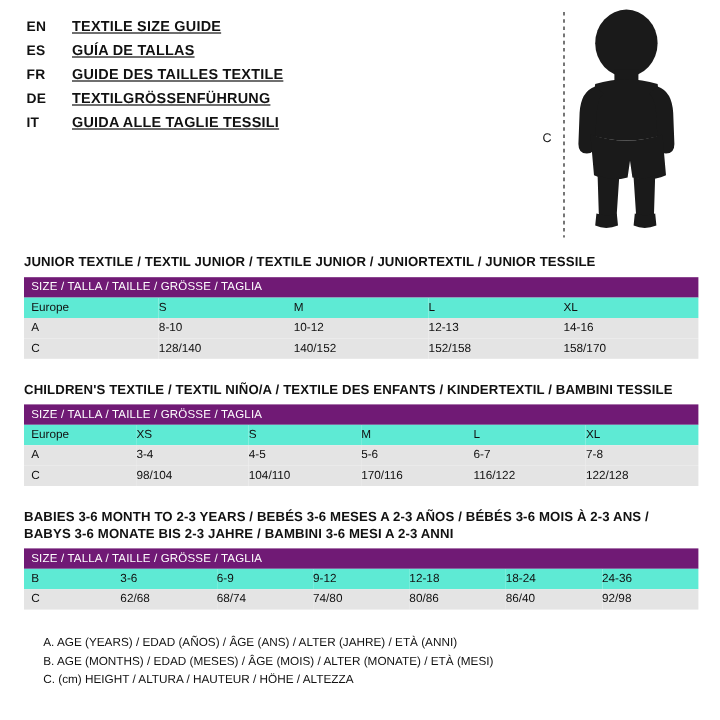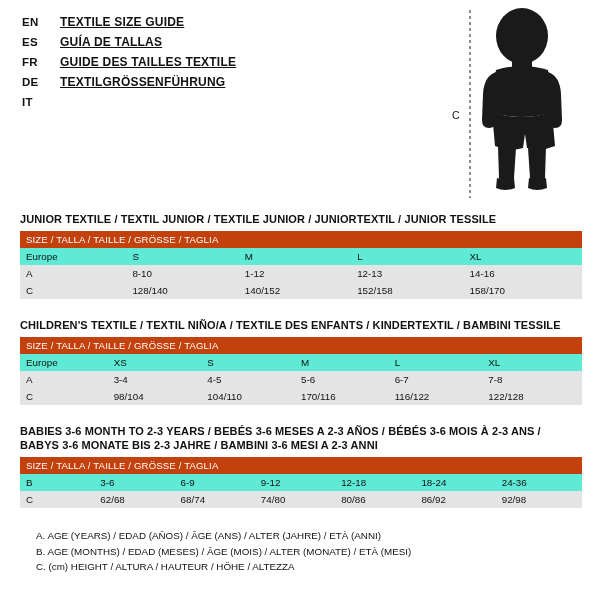--- a/index.html
+++ b/index.html
@@ -89,21 +89,21 @@
     table-layout: fixed;
   }
   table.size-table td {
     font-size: 9.8px;
     color: #111;
     padding: 0;
     height: 17px;
     vertical-align: middle;
   }
   table.size-table tr.head-row td {
-    background: #c2410c;
+    background: #701a75;
     color: #ffffff;
     font-size: 9.6px;
     font-weight: 400;
     letter-spacing: .15px;
     height: 17px;
   }
   table.size-table tr.shaded td {
     background: #e4e4e4;
   }
   table.size-table tr.plain td {
@@ -143,20 +143,21 @@
     <div class="lang-row">
       <span class="lang-code">FR</span>
       <span class="lang-title">GUIDE DES TAILLES TEXTILE</span>
     </div>
     <div class="lang-row">
       <span class="lang-code">DE</span>
       <span class="lang-title">TEXTILGRÖßENFÜHRUNG</span>
     </div>
     <div class="lang-row">
       <span class="lang-code">IT</span>
+      <span class="lang-title">GUIDA ALLE TAGLIE TESSILI</span>
     </div>
   </div>
 
   <div class="figure-area">
     <svg width="140" height="195" viewBox="0 0 140 195">
 
       <line x1="18" y1="4" x2="18" y2="192" stroke="#1a1a1a" stroke-width="1" stroke-dasharray="3,3"></line>
       <g fill="#1a1a1a">
 
         <ellipse cx="70" cy="30" rx="26" ry="28"></ellipse>
@@ -193,21 +194,21 @@
       <tr class="plain">
         <td class="cell-pad" style="width:90px">Europe</td>
         <td>S</td>
         <td>M</td>
         <td>L</td>
         <td>XL</td>
       </tr>
       <tr class="shaded">
         <td class="cell-pad" style="width:90px">A</td>
         <td>8-10</td>
-        <td>1-12</td>
+        <td>10-12</td>
         <td>12-13</td>
         <td>14-16</td>
       </tr>
       <tr class="shaded">
         <td class="cell-pad" style="width:90px">C</td>
         <td>128/140</td>
         <td>140/152</td>
         <td>152/158</td>
         <td>158/170</td>
       </tr>
@@ -265,21 +266,21 @@
         <td>12-18</td>
         <td>18-24</td>
         <td>24-36</td>
       </tr>
       <tr class="shaded">
         <td class="cell-pad" style="width:90px">C</td>
         <td>62/68</td>
         <td>68/74</td>
         <td>74/80</td>
         <td>80/86</td>
-        <td>86/92</td>
+        <td>86/40</td>
         <td>92/98</td>
       </tr>
     </tbody>
       </table>
   </div>
 
   <div class="notes" style="top:528px;">
     <div>A. AGE (YEARS) / EDAD (AÑOS) / ÂGE (ANS) / ALTER (JAHRE) / ETÀ (ANNI)</div>
     <div>B. AGE (MONTHS) / EDAD (MESES) / ÂGE (MOIS) / ALTER (MONATE) / ETÀ (MESI)</div>
     <div>C. (cm) HEIGHT / ALTURA / HAUTEUR / HÖHE / ALTEZZA</div>

